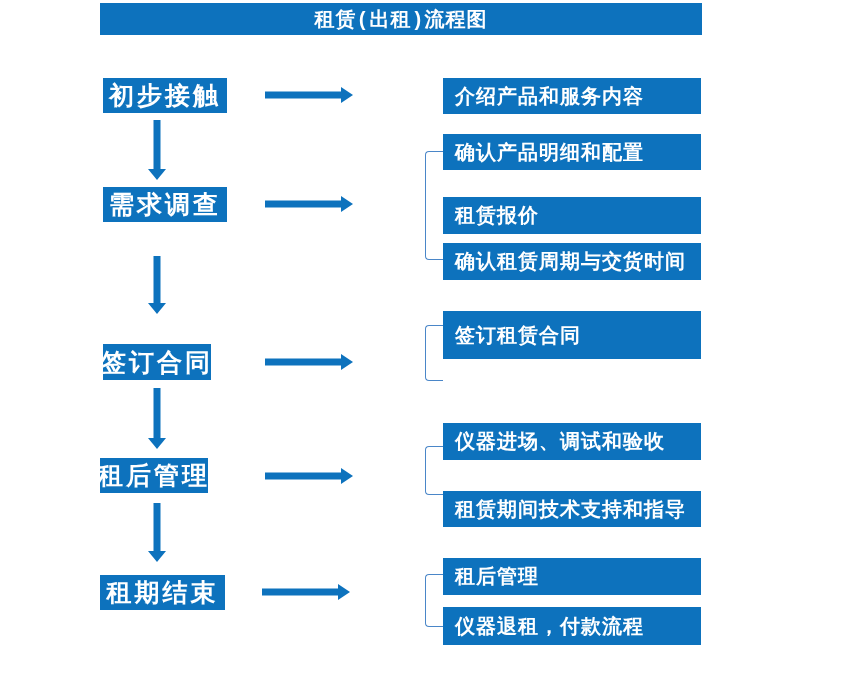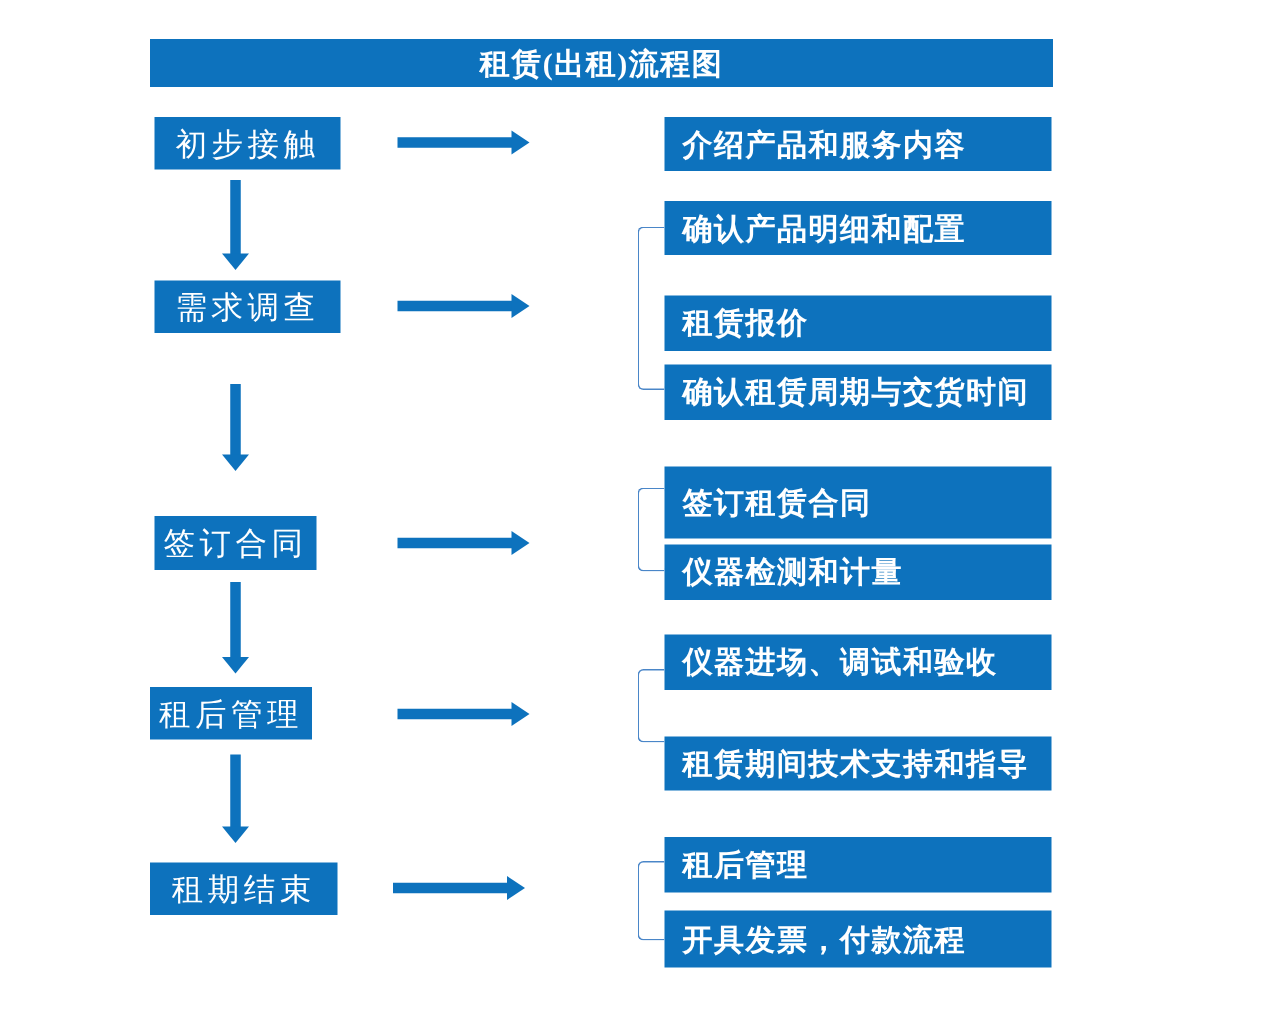--- a/index.html
+++ b/index.html
@@ -15,33 +15,34 @@
   }
   .canvas {
     position: relative;
     width: 844px;
     height: 688px;
     background: var(--background);
     overflow: hidden;
   }
   .title-bar {
     position: absolute;
-    left: 100px; top: 26px; width: 602px; height: 32px;
+    left: 100px; top: 3px; width: 602px; height: 32px;
     background: var(--primary);
     color: var(--text);
     display: flex; align-items: center; justify-content: center;
     font-size: 20px; font-weight: bold;
     letter-spacing: 1px;
+    font-family: Liberation Mono, monospace;
   }
   .stage-box {
     position: absolute;
     background: var(--primary);
     color: var(--text);
     display: flex; align-items: center; justify-content: center;
-    font-size: 21px; font-weight: normal;
+    font-size: 25px; font-weight: bold;
     letter-spacing: 3px;
     white-space: nowrap;
   }
   .detail-box {
     position: absolute;
     left: 443px; width: 258px;
     background: var(--primary);
     color: var(--text);
     display: flex; align-items: center;
     padding-left: 12px;
@@ -144,21 +145,20 @@
   <div class="bracket" style="top:446px; height:49px;"></div>
   <div class="bracket" style="top:574px; height:53px;"></div>
 
   <div class="detail-box" style="top:78px; height:36px;">介绍产品和服务内容</div>
 
   <div class="detail-box" style="top:134px; height:36px;text-align:right;">确认产品明细和配置</div>
   <div class="detail-box" style="top:186px; height:37px;margin-top:11px;">租赁报价</div>
   <div class="detail-box" style="top:243px; height:37px;">确认租赁周期与交货时间</div>
 
   <div class="detail-box" style="top:311px; height:48px;">签订租赁合同</div>
-  <div class="detail-box" style="top:363px; height:37px;">仪器检测和计量</div>
 
   <div class="detail-box" style="top:423px; height:37px;">仪器进场、调试和验收</div>
   <div class="detail-box" style="top:491px; height:36px;">租赁期间技术支持和指导</div>
 
   <div class="detail-box" style="top:558px; height:37px;">租后管理</div>
-  <div class="detail-box" style="top:607px; height:38px;">开具发票，付款流程</div>
+  <div class="detail-box" style="top:607px; height:38px;">仪器退租，付款流程</div>
 
 </div>
 
 </body></html>

